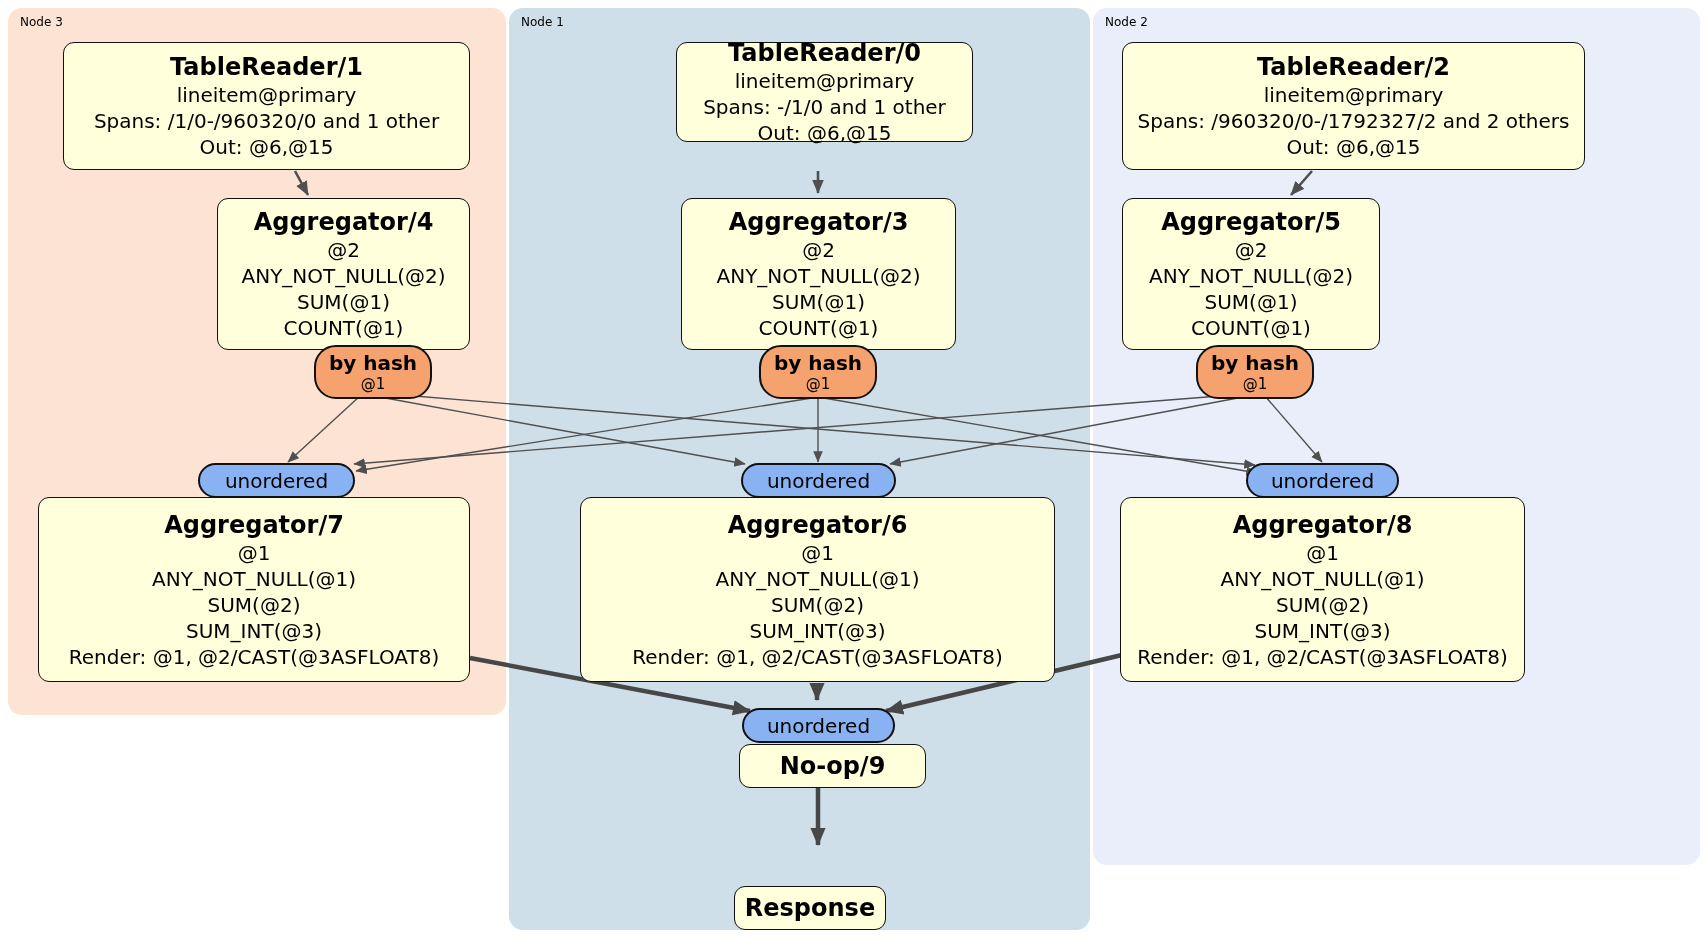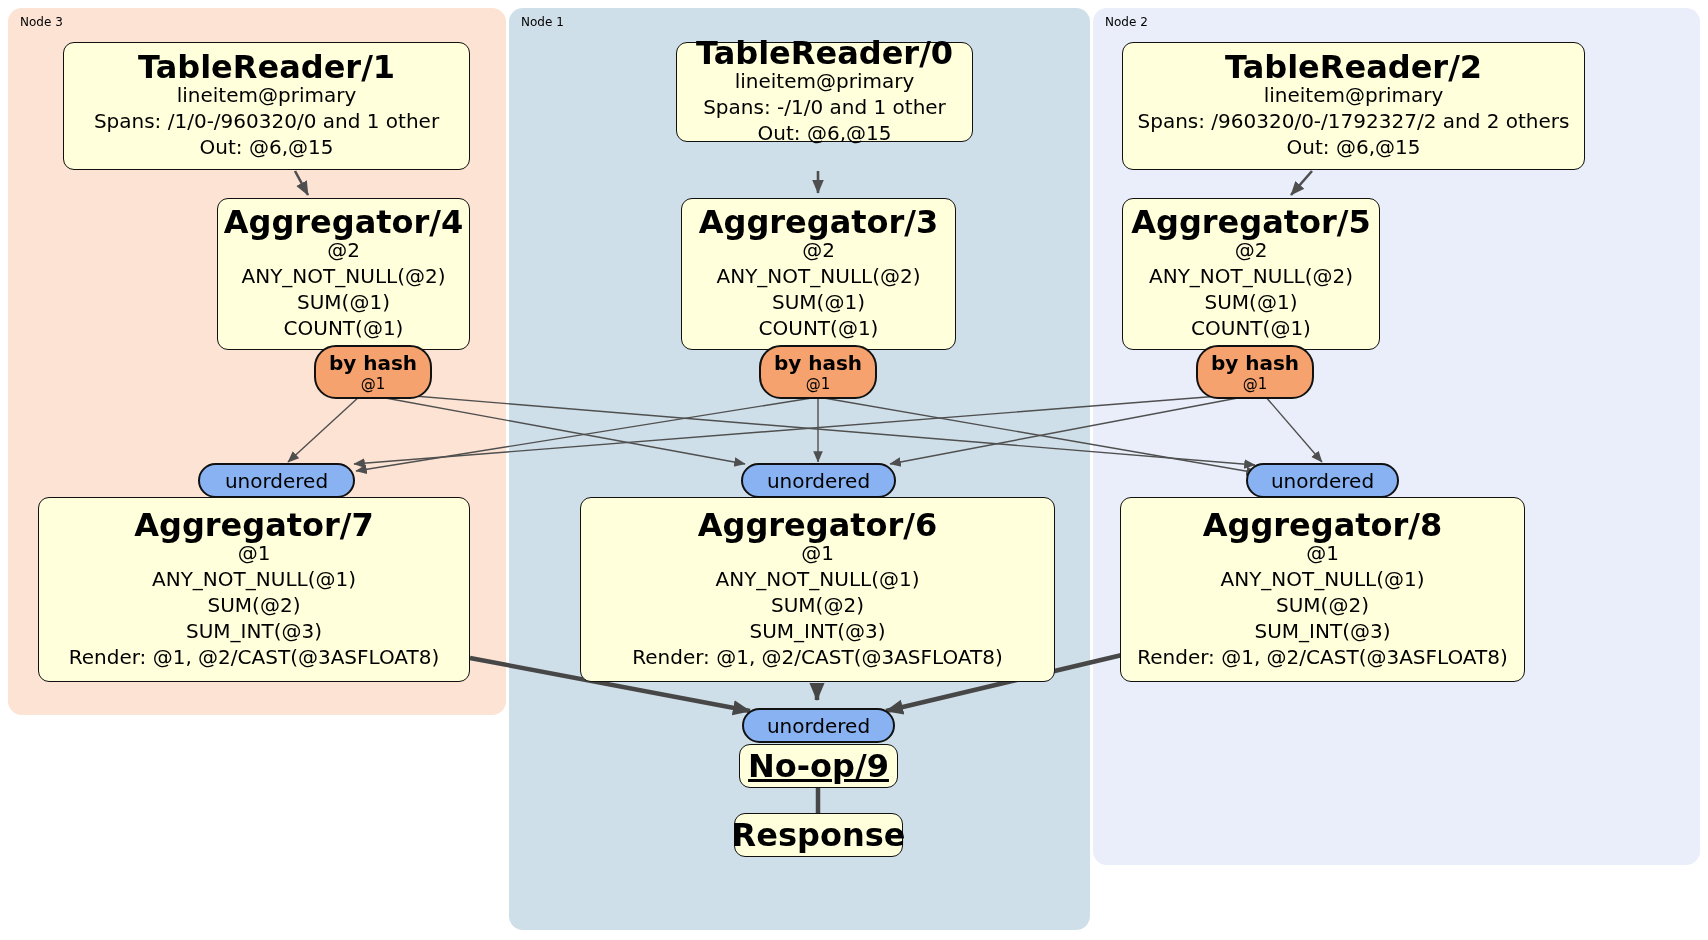--- a/index.html
+++ b/index.html
@@ -18,21 +18,21 @@
   .edges line.thin{stroke:var(--edge); stroke-width:1.4px;}
   .edges line.mid{stroke:var(--edge); stroke-width:2.6px;}
   .edges line.thick{stroke:var(--edge-thick); stroke-width:4.5px;}
   .edges .ah{fill:var(--edge);}
   .edges .aht{fill:var(--edge-thick);}
   .box{
     position:absolute; background:var(--box-bg); border:1.8px solid var(--box-border);
     border-radius:11px; display:flex; flex-direction:column; align-items:center;
     justify-content:center; text-align:center; box-sizing:border-box; padding:2px 4px;
   }
-  .box .title{font-weight:bold; font-size:32px; line-height:30px; white-space:nowrap;}
+  .box .title{font-weight:bold; font-size:24px; line-height:30px; white-space:nowrap;}
   .box .line{font-size:20px; line-height:26px; white-space:nowrap;}
   .router{
     position:absolute; background:var(--router-bg); border:2px solid var(--box-border);
     border-radius:22px; display:flex; flex-direction:column; align-items:center;
     justify-content:center; box-sizing:border-box; z-index:5;
   }
   .router .rlabel{font-weight:bold; font-size:20px; line-height:24px;}
   .router .rsub{font-size:15px; line-height:18px;}
   .sync{
     position:absolute; background:var(--sync-bg); border:2px solid var(--box-border);
@@ -165,20 +165,20 @@
   <div class="box" style="left:1120px;top:497px;width:405px;height:185px;">
     <div class="title">Aggregator/8</div>
     <div class="line">@1</div>
     <div class="line">ANY_NOT_NULL(@1)</div>
     <div class="line">SUM(@2)</div>
     <div class="line">SUM_INT(@3)</div>
     <div class="line">Render: @1, @2/CAST(@3ASFLOAT8)</div>
   </div>
 
   <div class="sync" style="left:742px;top:708px;width:153px;height:35px;">unordered</div>
-  <div class="box" style="left:739px;top:744px;width:159px;height:44px;text-decoration:underline;">
+  <div class="box" style="left:739px;top:744px;width:187px;height:44px;">
     <div class="title">No-op/9</div>
   </div>
-  <div class="box" style="left:734px;top:813px;width:169px;height:44px;">
+  <div class="box" style="left:734px;top:886px;width:152px;height:44px;">
     <div class="title">Response</div>
   </div>
 
 </div>
 
 </body></html>

